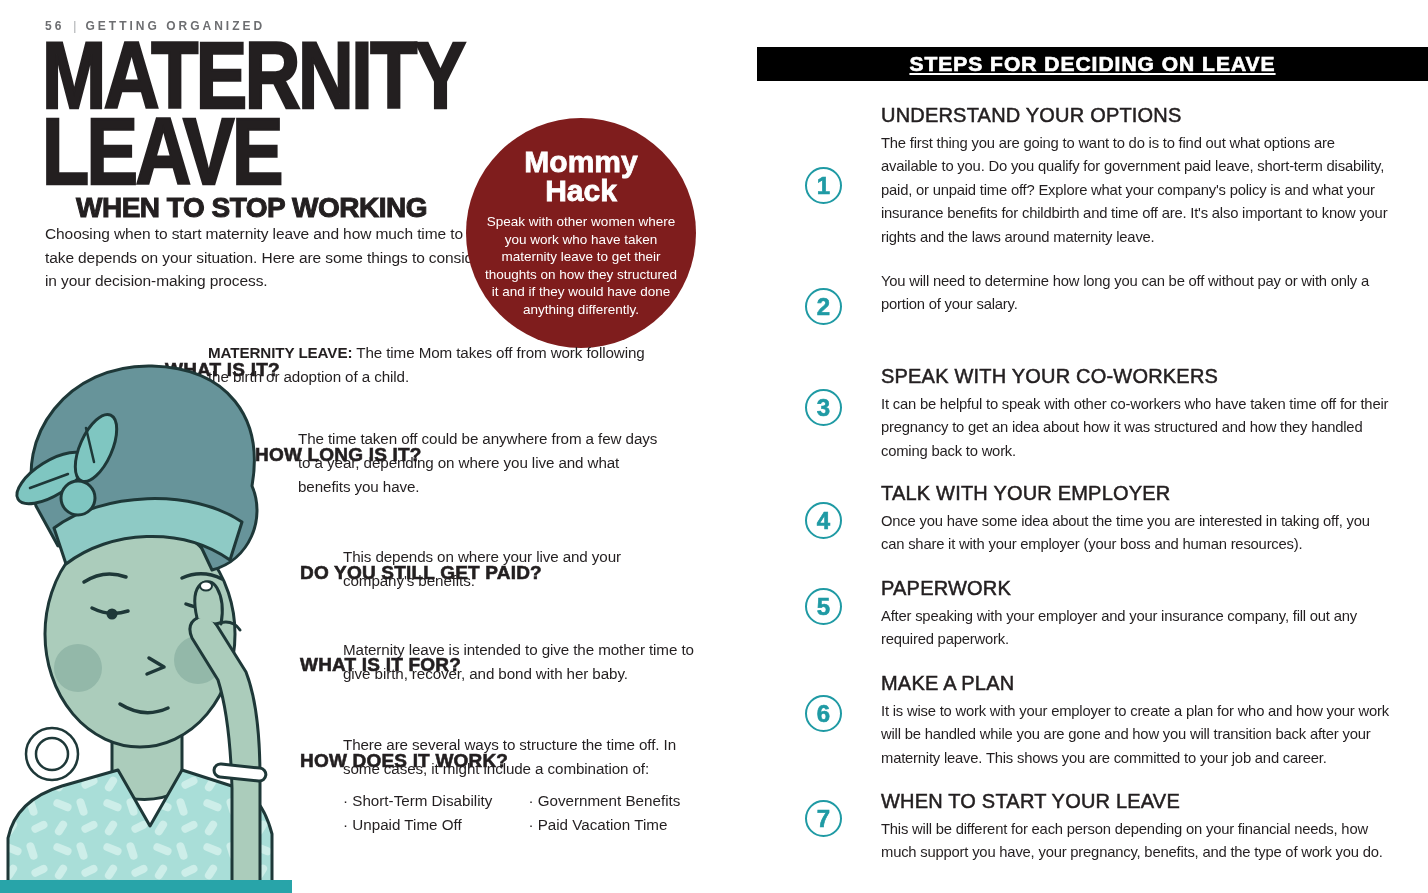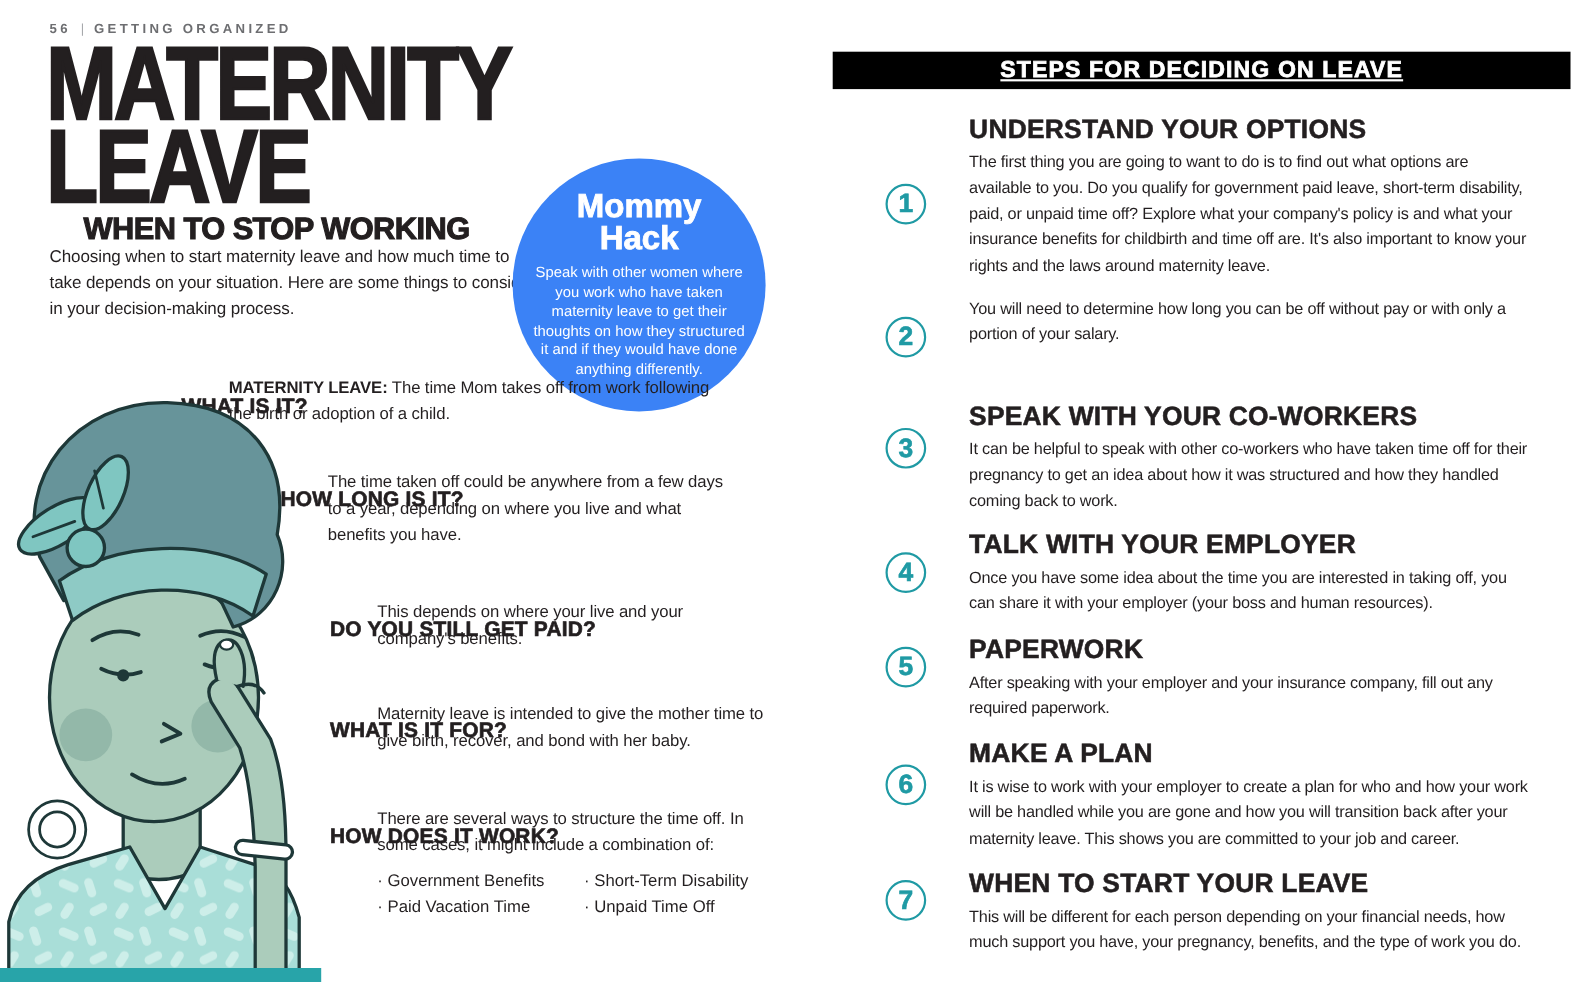--- a/index.html
+++ b/index.html
@@ -13,22 +13,22 @@
 
   .main-title{position:absolute;left:42px;top:38px;font-size:94px;line-height:76px;
               font-weight:800;letter-spacing:-3px;color:#231f20;
               -webkit-text-stroke:2.5px #231f20;
               transform:scaleX(0.82);transform-origin:0 0;white-space:nowrap;}
   .sub-title{position:absolute;left:44px;top:192px;font-size:28px;font-weight:800;
              letter-spacing:-0.5px;-webkit-text-stroke:1px #231f20;white-space:nowrap;margin-left:32px;}
   .intro{position:absolute;left:45px;top:222px;width:445px;font-size:15.5px;
          line-height:23.5px;letter-spacing:-0.1px;}
 
-  .hack-circle{position:absolute;left:466px;top:144px;width:230px;height:230px;
-               border-radius:50%;background:#3b82f6;color:#ffffff;text-align:center;
+  .hack-circle{position:absolute;left:466px;top:118px;width:230px;height:230px;
+               border-radius:50%;background:#7f1d1d;color:#ffffff;text-align:center;
                box-sizing:border-box;padding-top:29px;}
   .hack-title{font-size:30px;line-height:29px;font-weight:800;-webkit-text-stroke:0.8px #fff;}
   .hack-body{margin:8px auto 0;width:196px;font-size:13.5px;line-height:17.6px;}
 
   .qa-heading{position:absolute;font-size:19px;font-weight:800;letter-spacing:0.2px;
               -webkit-text-stroke:0.6px #231f20;white-space:nowrap;margin-top:43px;}
   .qa-body{position:absolute;font-size:15.2px;line-height:24px;letter-spacing:-0.1px;}
   .qa-body b{font-weight:800;}
   .bullets{position:absolute;display:flex;gap:36px;font-size:15.2px;line-height:24px;}
   .bullets div{white-space:nowrap;}
@@ -39,21 +39,21 @@
   
   .banner{position:absolute;left:757px;top:47px;width:671px;height:34px;background:#000000;
           color:#ffffff;display:flex;align-items:center;justify-content:center;
           font-size:21px;font-weight:800;letter-spacing:1px;text-decoration:underline;-webkit-text-stroke:0.7px #fff;}
 
   .step{position:absolute;left:757px;width:671px;}
   .step-circle{position:absolute;left:48px;width:33px;height:33px;border:2.5px solid #1f9aa4;
                border-radius:50%;color:#1f9aa4;display:flex;align-items:center;justify-content:center;
                font-size:24px;font-weight:800;-webkit-text-stroke:0.6px #1f9aa4;}
   .step-content{margin-left:124px;}
-  .step-heading{font-size:24px;font-weight:700;letter-spacing:0.2px;
+  .step-heading{font-size:20px;font-weight:400;letter-spacing:0.2px;
                 -webkit-text-stroke:0.5px #231f20;margin-bottom:5px;white-space:nowrap;}
   .step-body{width:508px;font-size:14.8px;line-height:23.4px;letter-spacing:-0.2px;}
 
   .s1{top:104px;}.s1 .step-circle{top:63px;}
   .s2{top:270px;}.s2 .step-circle{top:18px;}
   .s3{top:365px;}.s3 .step-circle{top:24px;}
   .s4{top:482px;}.s4 .step-circle{top:20px;}
   .s5{top:577px;}.s5 .step-circle{top:11px;}
   .s6{top:672px;}.s6 .step-circle{top:23px;}
   .s7{top:790px;}.s7 .step-circle{top:10px;}
@@ -95,26 +95,26 @@
   <div class="qa-heading" style="left:300px;top:519px;">DO YOU STILL GET PAID?</div>
   <div class="qa-body" style="left:343px;top:545px;width:280px;">This depends on where your live and your company's benefits.</div>
 
   <div class="qa-heading" style="left:300px;top:611px;">WHAT IS IT FOR?</div>
   <div class="qa-body" style="left:343px;top:638px;width:360px;">Maternity leave is intended to give the mother time to give birth, recover, and bond with her baby.</div>
 
   <div class="qa-heading" style="left:300px;top:707px;">HOW DOES IT WORK?</div>
   <div class="qa-body" style="left:343px;top:733px;width:352px;">There are several ways to structure the time off. In some cases, it might include a combination of:</div>
   <div class="bullets" style="left:343px;top:789px;">
     <div>
+      <div>· Short-Term Disability</div>
+      <div>· Unpaid Time Off</div>
+    </div>
+    <div>
       <div>· Government Benefits</div>
       <div>· Paid Vacation Time</div>
-    </div>
-    <div>
-      <div>· Short-Term Disability</div>
-      <div>· Unpaid Time Off</div>
     </div>
   </div>
 
   <svg class="illustration" width="295" height="537" viewBox="0 0 295 537">
     <defs>
       <pattern id="squig" width="50" height="44" patternUnits="userSpaceOnUse">
         <rect width="50" height="44" fill="#a9ded8"></rect>
         <g fill="#cdeee9">
           <rect x="3" y="5" width="19" height="8" rx="4" transform="rotate(22 12 9)"></rect>
           <rect x="28" y="2" width="8" height="18" rx="4" transform="rotate(-18 32 11)"></rect>

